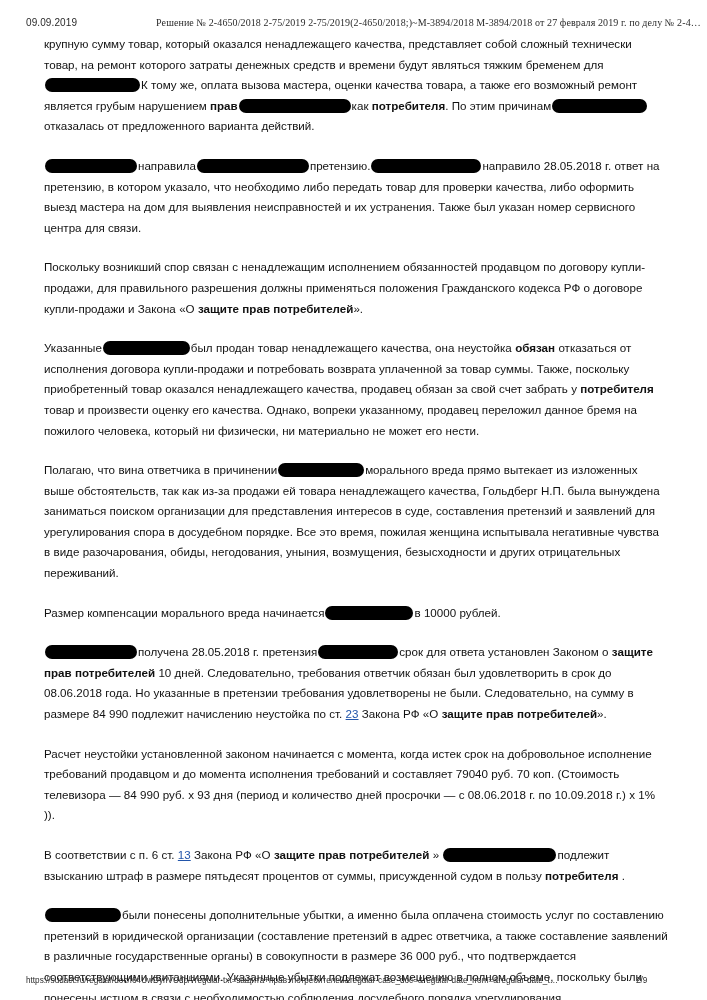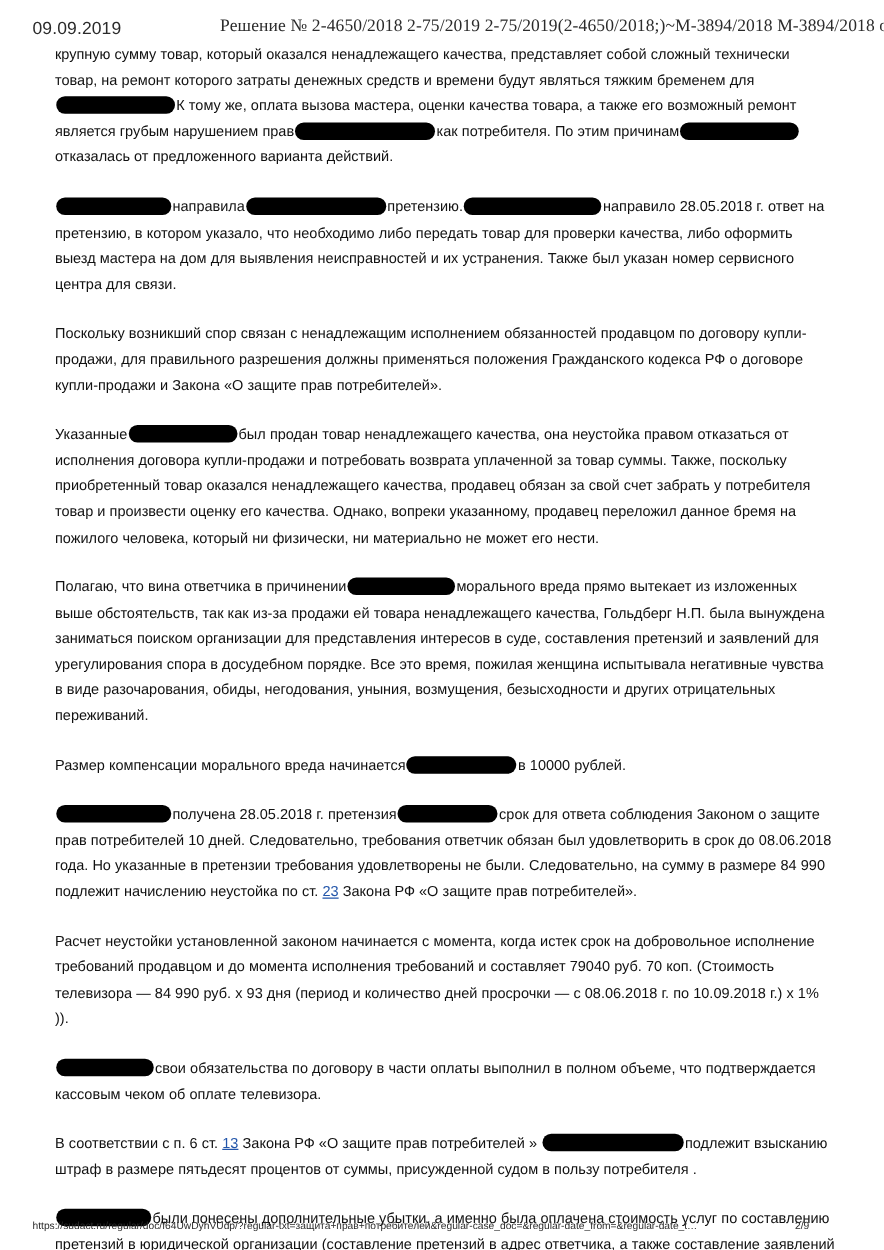--- a/index.html
+++ b/index.html
@@ -18,21 +18,21 @@
 
   
   .page-header {
     position: absolute;
     top: 14px;
     left: 0;
     width: 707px;
     height: 16px;
     display: flex;
     align-items: center;
-    font-size: 14px;
+    font-size: 10px;
     color: #2b2b2b;
     letter-spacing: 0.1px;
     white-space: nowrap;
   }
   .page-header .hdr-date {
     margin-left: 26px;
     flex: 0 0 auto;
   }
   .page-header .hdr-title {
     margin-left: 79px;
@@ -78,21 +78,21 @@
 
   p.para {
     margin: 0 0 19px 0;
     font-size: 11.6px;
     line-height: 20.6px;
     text-align: left;
     color: #111111;
     word-spacing: 0.1px;
   }
 
-  b, .b { font-weight: normal; }
+  b, .b { font-weight: bold; }
 
   a.law-link {
     color: #2255aa;
   }
 
   
   .redact {
     display: inline-block;
     background: #000000;
     border-radius: 9px;
@@ -121,50 +121,47 @@
     <span class="redact" style="width:92px"></span><span>направила</span><span class="redact" style="width:112px"></span><span>претензию.</span><span class="redact" style="width:110px"></span><span>направило 28.05.2018 г. ответ на претензию, в котором указало, что необходимо либо передать товар для проверки качества, либо оформить выезд мастера на дом для выявления неисправностей и их устранения. Также был указан номер сервисного центра для связи.</span>
   </p>
 
   <p class="para">
     <span>Поскольку возникший спор связан с ненадлежащим исполнением обязанностей продавцом по договору купли-продажи, для правильного разрешения должны применяться положения Гражданского кодекса РФ о договоре купли-продажи и Закона «О</span>
     <b>защите прав потребителей</b><span>».</span>
   </p>
 
   <p class="para">
     <span>Указанные</span><span class="redact" style="width:87px"></span><span>был продан товар ненадлежащего качества, она неустойка</span>
-    <b>правом</b>
+    <b>обязан</b>
     <span>отказаться от исполнения договора купли-продажи и потребовать возврата уплаченной за товар суммы. Также, поскольку приобретенный товар оказался ненадлежащего качества, продавец обязан за свой счет забрать у</span>
     <b>потребителя</b>
     <span>товар и произвести оценку его качества. Однако, вопреки указанному, продавец переложил данное бремя на пожилого человека, который ни физически, ни материально не может его нести.</span>
   </p>
 
   <p class="para">
     <span>Полагаю, что вина ответчика в причинении</span><span class="redact" style="width:86px"></span><span>морального вреда прямо вытекает из изложенных выше обстоятельств, так как из-за продажи ей товара ненадлежащего качества, Гольдберг Н.П. была вынуждена заниматься поиском организации для представления интересов в суде, составления претензий и заявлений для урегулирования спора в досудебном порядке. Все это время, пожилая женщина испытывала негативные чувства в виде разочарования, обиды, негодования, уныния, возмущения, безысходности и других отрицательных переживаний.</span>
   </p>
 
   <p class="para">
     <span>Размер компенсации морального вреда начинается</span><span class="redact" style="width:88px"></span><span>в 10000 рублей.</span>
   </p>
 
   <p class="para">
-    <span class="redact" style="width:92px"></span><span>получена 28.05.2018 г. претензия</span><span class="redact" style="width:80px"></span><span>срок для ответа соблюдения Законом о</span>
+    <span class="redact" style="width:92px"></span><span>получена 28.05.2018 г. претензия</span><span class="redact" style="width:80px"></span><span>срок для ответа установлен Законом о</span>
     <b>защите прав потребителей</b>
     <span>10 дней. Следовательно, требования ответчик обязан был удовлетворить в срок до 08.06.2018 года. Но указанные в претензии требования удовлетворены не были. Следовательно, на сумму в размере 84 990 подлежит начислению неустойка по ст.</span>
     <a class="law-link" href="#">23</a>
     <span>Закона РФ «О</span>
     <b>защите прав потребителей</b><span>».</span>
   </p>
 
   <p class="para">
     <span>Расчет неустойки установленной законом начинается с момента, когда истек срок на добровольное исполнение требований продавцом и до момента исполнения требований и составляет 79040 руб. 70 коп. (Стоимость телевизора — 84 990 руб. x 93 дня (период и количество дней просрочки — с 08.06.2018 г. по 10.09.2018 г.) x 1% )).</span>
   </p>
 
-  <p class="para">
-    <span class="redact" style="width:78px"></span><span>свои обязательства по договору в части оплаты выполнил в полном объеме, что подтверждается кассовым чеком об оплате телевизора.</span>
-  </p>
 
   <p class="para">
     <span>В соответствии с п. 6 ст.</span>
     <a class="law-link" href="#">13</a>
     <span>Закона РФ «О</span>
     <b>защите прав потребителей</b>
     <span>»</span>
     <span class="redact" style="width:113px"></span><span>подлежит взысканию штраф в размере пятьдесят процентов от суммы, присужденной судом в пользу</span>
     <b>потребителя</b>
     <span>.</span>

